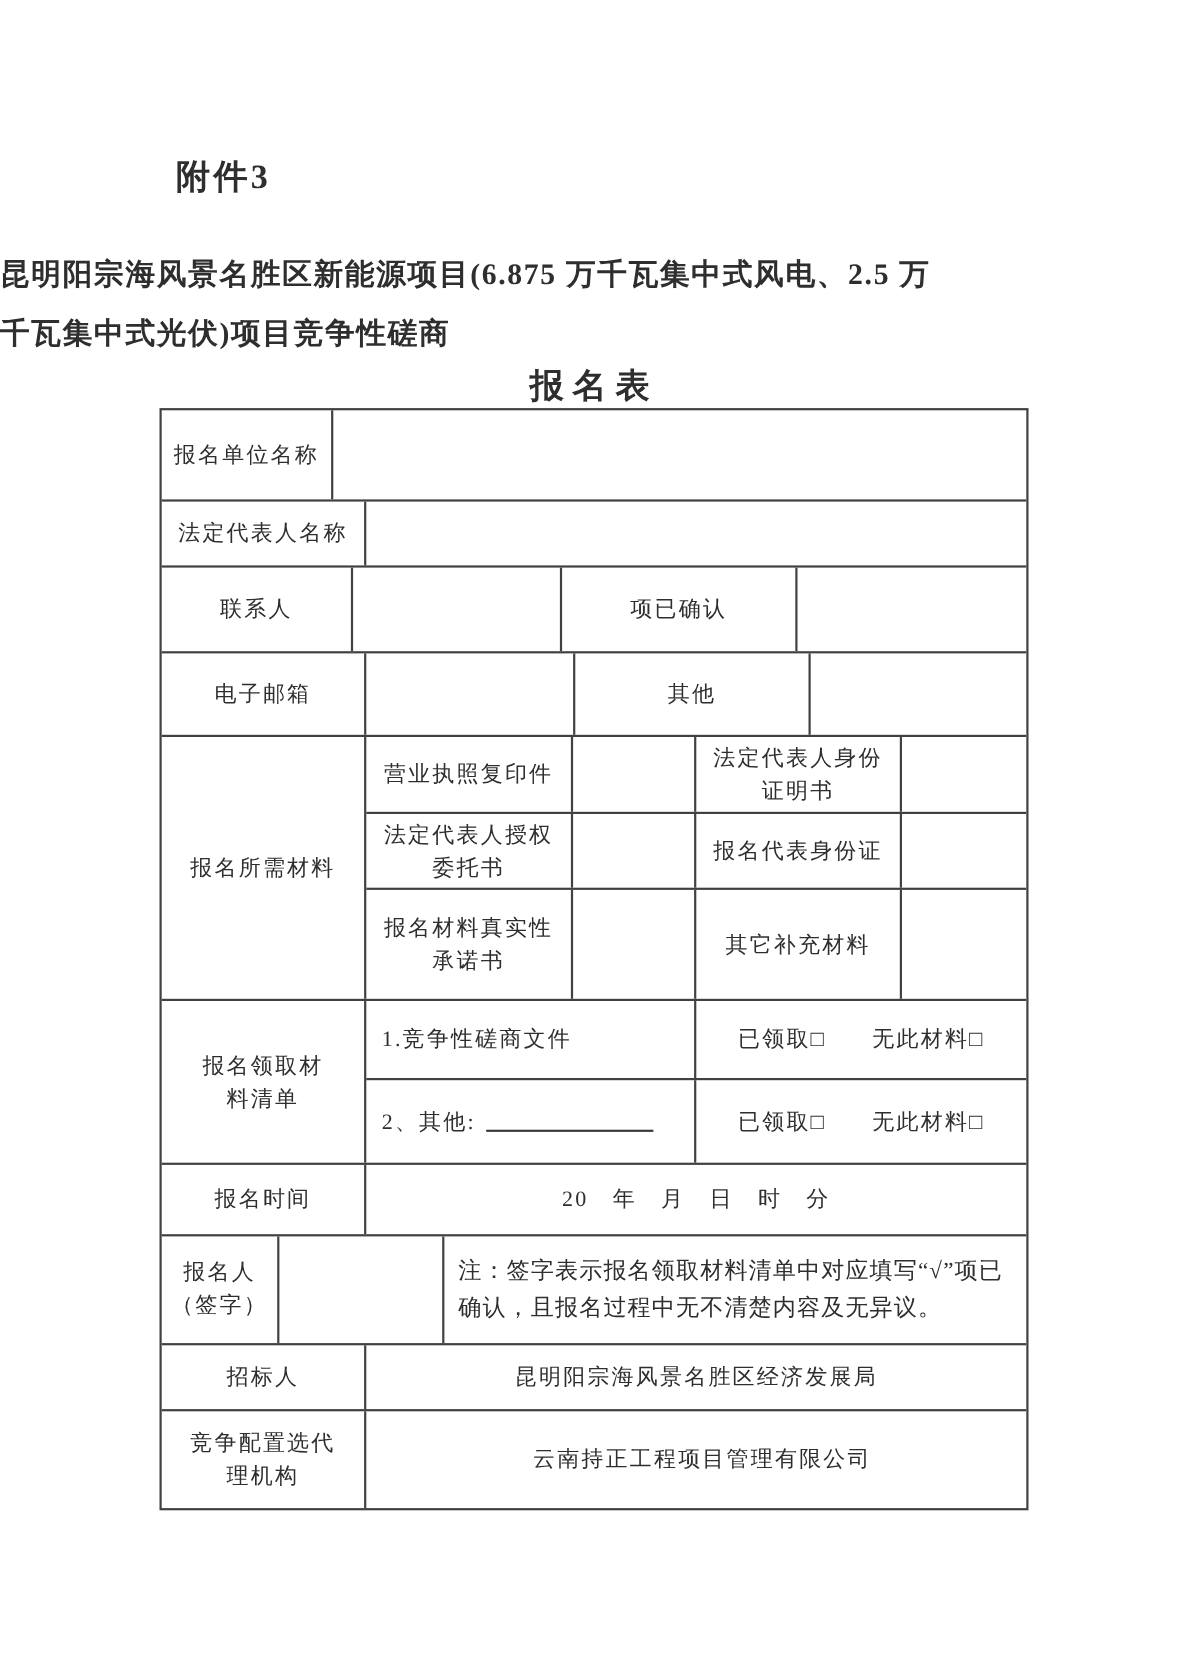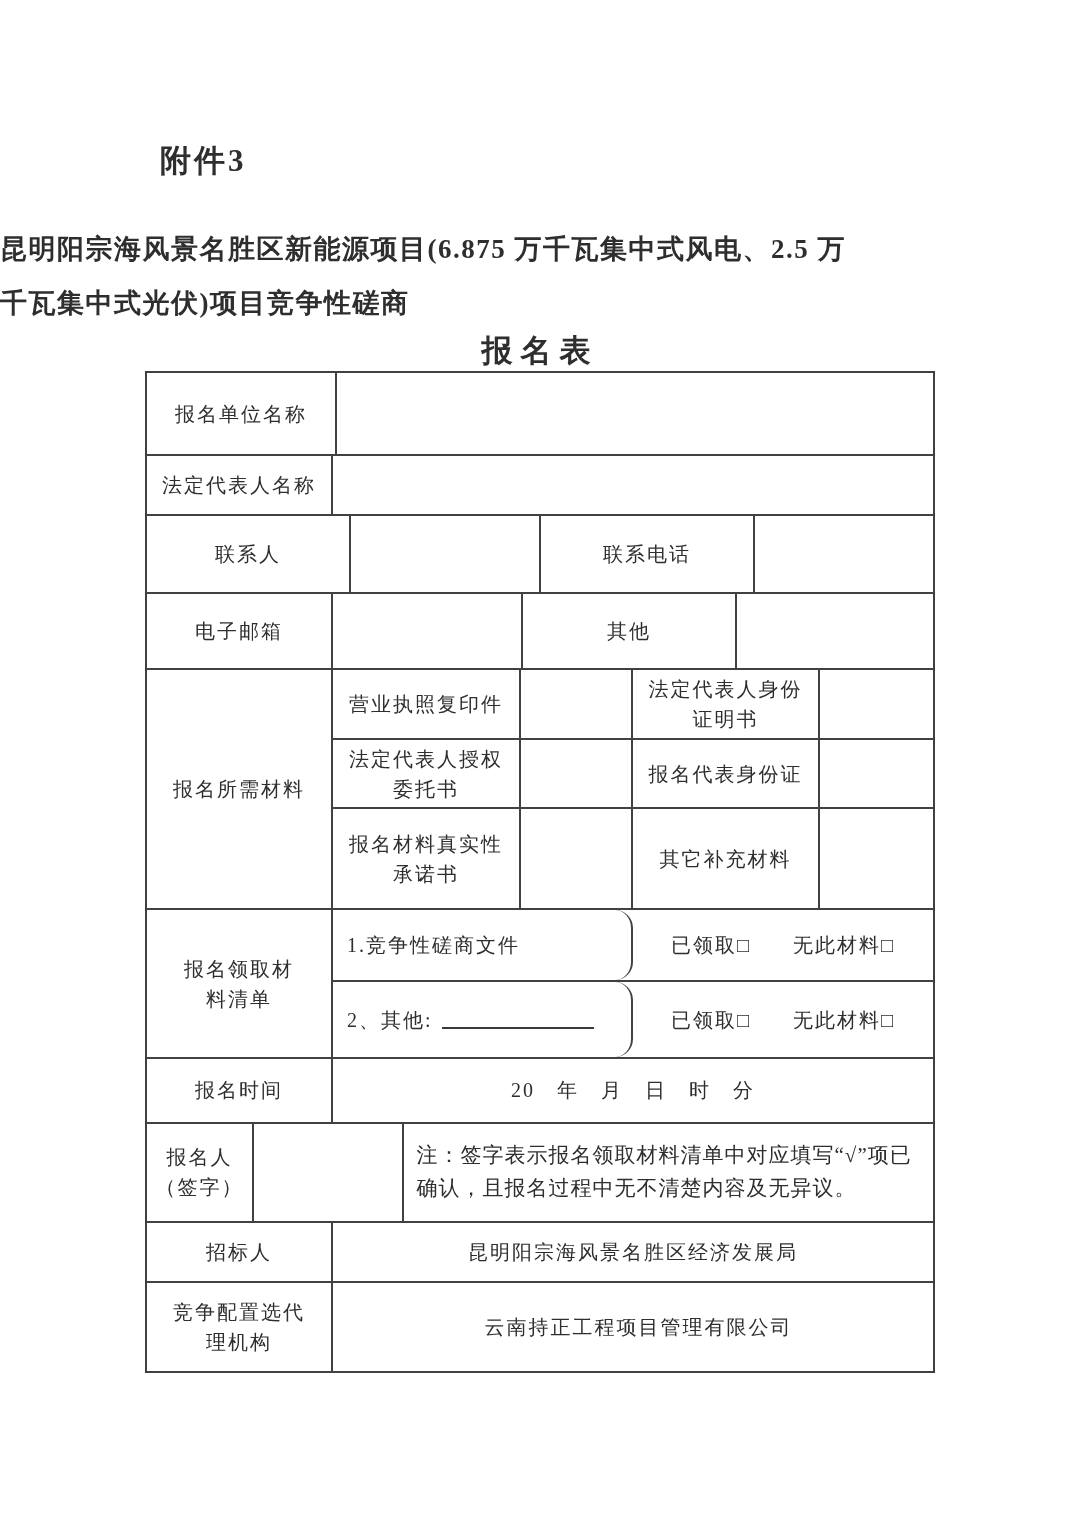--- a/index.html
+++ b/index.html
@@ -34,21 +34,21 @@
   .cell {
     border-right:2px solid #414141; box-sizing:border-box;
     display:flex; align-items:center; justify-content:center;
     text-align:center; font-size:20px; letter-spacing:2px; line-height:1.5;
     padding:2px 6px;
   }
   .cell.end { border-right:none; flex:1 1 auto; }
   .subcol { flex:1 1 auto; display:flex; flex-direction:column; }
   .subrow { display:flex; border-bottom:2px solid #414141; box-sizing:border-box; }
   .subrow.nb { border-bottom:none; }
-  .left-txt { justify-content:flex-start; text-align:left; padding-left:14px;border-radius:18px; }
+  .left-txt { justify-content:flex-start; text-align:left; padding-left:14px; }
   .check-cell { gap:42px; }
   .note-cell {
     font-size:21px; letter-spacing:1px; line-height:1.58;
     justify-content:flex-start; text-align:left; padding:6px 10px 6px 13px;
   }
   .blank-line {
     display:inline-block; width:152px; height:17px;
     border-bottom:2px solid #3a3a3a; margin-left:9px;
   }
 </style>
@@ -62,33 +62,33 @@
   <div class="doc-title">
     <div>昆明阳宗海风景名胜区新能源项目(6.875 万千瓦集中式风电、2.5 万</div>
     <div>千瓦集中式光伏)项目竞争性磋商</div>
   </div>
 
   <div class="form-heading">报名表</div>
 
   <div class="tbl">
 
     <div class="row" style="height:84px">
-      <div class="cell" style="width:190px">报名单位名称</div>
+      <div class="cell" style="width:156px">报名单位名称</div>
       <div class="cell end"></div>
     </div>
 
     <div class="row" style="height:60px">
       <div class="cell" style="width:186px">法定代表人名称</div>
       <div class="cell end"></div>
     </div>
 
     <div class="row" style="height:78px">
-      <div class="cell" style="width:204px">联系人</div>
+      <div class="cell" style="width:174px">联系人</div>
       <div class="cell" style="width:190px"></div>
-      <div class="cell" style="width:214px">联系电话</div>
+      <div class="cell" style="width:214px">项已确认</div>
       <div class="cell end"></div>
     </div>
 
     <div class="row" style="height:77px">
       <div class="cell" style="width:186px">电子邮箱</div>
       <div class="cell" style="width:190px"></div>
       <div class="cell" style="width:214px">其他</div>
       <div class="cell end"></div>
     </div>
 

